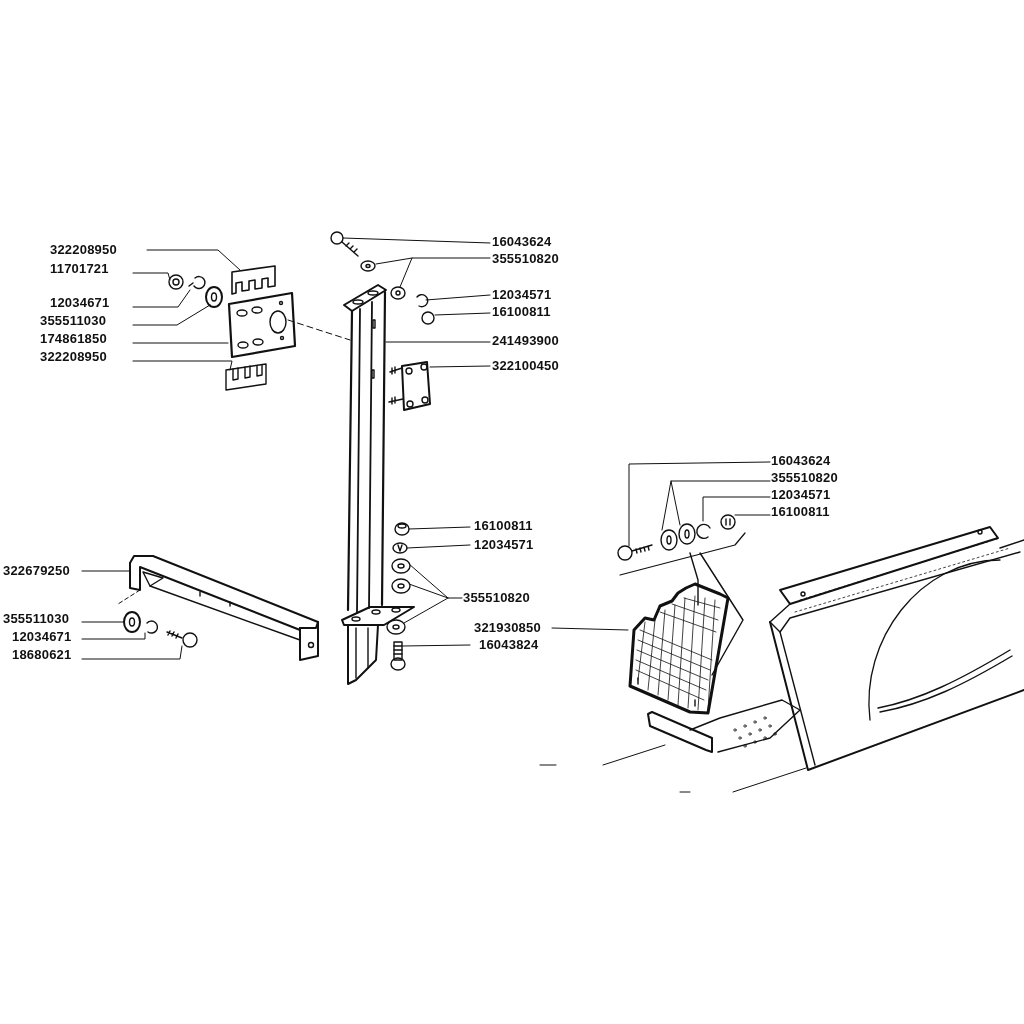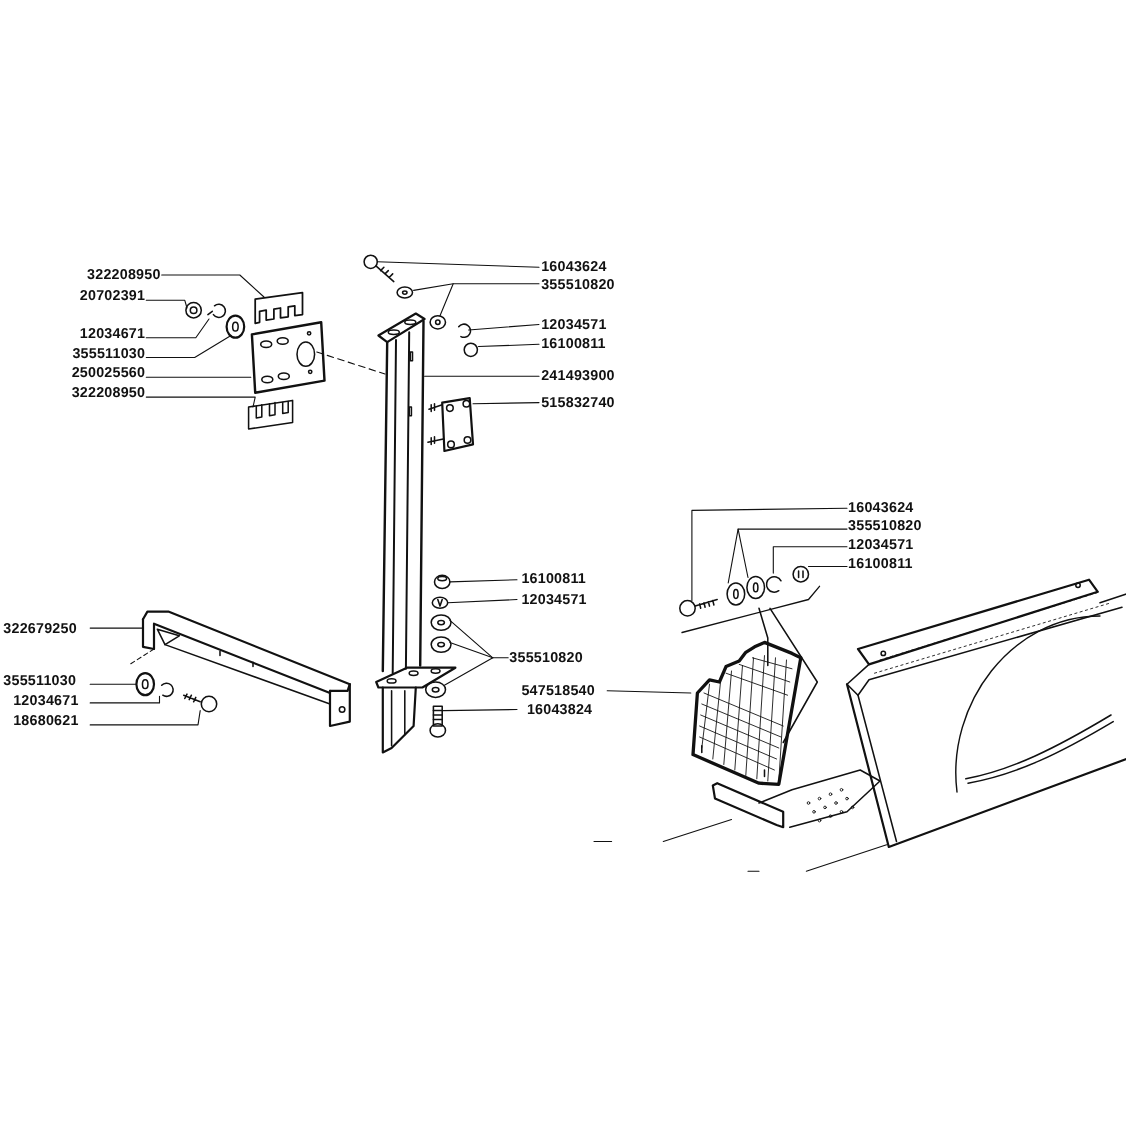--- a/index.html
+++ b/index.html
@@ -1,21 +1,21 @@
 <!DOCTYPE html>
 <html><head>
 <meta charset="utf-8">
 <style>
   html, body { margin:0; padding:0; background:#ffffff; }
   body { width:1024px; height:1024px; position:relative; overflow:hidden;
          font-family:"Liberation Sans", "DejaVu Sans", sans-serif; }
   svg.diagram { position:absolute; left:0; top:0; width:1024px; height:1024px; }
   .lbl { position:absolute; font-size:13px; font-weight:bold; color:#111;
          letter-spacing:0.2px; line-height:14px; white-space:nowrap; }
-  .lbl.r { text-align:right; }
+  .lbl.r { text-align:left; }
 </style>
 </head>
 <body>
 
 <svg class="diagram" viewBox="0 0 1024 1024" xmlns="http://www.w3.org/2000/svg" fill="none" stroke="#111" stroke-width="1.4" stroke-linecap="round" stroke-linejoin="round">
 
   <g>
 
     <g>
       <path d="M232,272 L275,266 L275,286 L268,287 L268,278 L262,279 L262,288 L255,289 L255,280 L249,281 L249,290 L242,291 L242,282 L236,283 L236,293 L232,294 Z" stroke-width="1.6"></path>
@@ -259,37 +259,37 @@
         <circle cx="765" cy="738" r="1.2"></circle>
         <circle cx="775" cy="734" r="1.2"></circle>
     </g>
     <polyline points="603,765 665,745" stroke-width="1"></polyline>
     <polyline points="733,792 806,768" stroke-width="1"></polyline>
     <path d="M540,765 L556,765 M680,792 L690,792" stroke-width="1"></path>
   </g>
 </svg>
 
 <div class="lbl r" style="left:50px;top:243px;width:96px">322208950</div>
-<div class="lbl r" style="left:50px;top:262px;width:82px">20702391</div>
+<div class="lbl r" style="left:50px;top:262px;width:82px">11701721</div>
 <div class="lbl r" style="left:50px;top:296px;width:82px">12034671</div>
 <div class="lbl r" style="left:40px;top:314px;width:92px">355511030</div>
-<div class="lbl r" style="left:40px;top:332px;width:92px">250025560</div>
+<div class="lbl r" style="left:40px;top:332px;width:92px">174861850</div>
 <div class="lbl r" style="left:40px;top:350px;width:92px">322208950</div>
 
 <div class="lbl" style="left:492px;top:235px">16043624</div>
 <div class="lbl" style="left:492px;top:252px">355510820</div>
 <div class="lbl" style="left:492px;top:288px">12034571</div>
 <div class="lbl" style="left:492px;top:305px">16100811</div>
 <div class="lbl" style="left:492px;top:334px">241493900</div>
-<div class="lbl" style="left:492px;top:359px">515832740</div>
+<div class="lbl" style="left:492px;top:359px">322100450</div>
 
 <div class="lbl" style="left:474px;top:519px">16100811</div>
 <div class="lbl" style="left:474px;top:538px">12034571</div>
 <div class="lbl" style="left:463px;top:591px">355510820</div>
-<div class="lbl" style="left:474px;top:621px">547518540</div>
+<div class="lbl" style="left:474px;top:621px">321930850</div>
 <div class="lbl" style="left:479px;top:638px">16043824</div>
 
 <div class="lbl" style="left:3px;top:564px">322679250</div>
 <div class="lbl" style="left:3px;top:612px">355511030</div>
 <div class="lbl" style="left:12px;top:630px">12034671</div>
 <div class="lbl" style="left:12px;top:648px">18680621</div>
 
 <div class="lbl" style="left:771px;top:454px">16043624</div>
 <div class="lbl" style="left:771px;top:471px">355510820</div>
 <div class="lbl" style="left:771px;top:488px">12034571</div>

